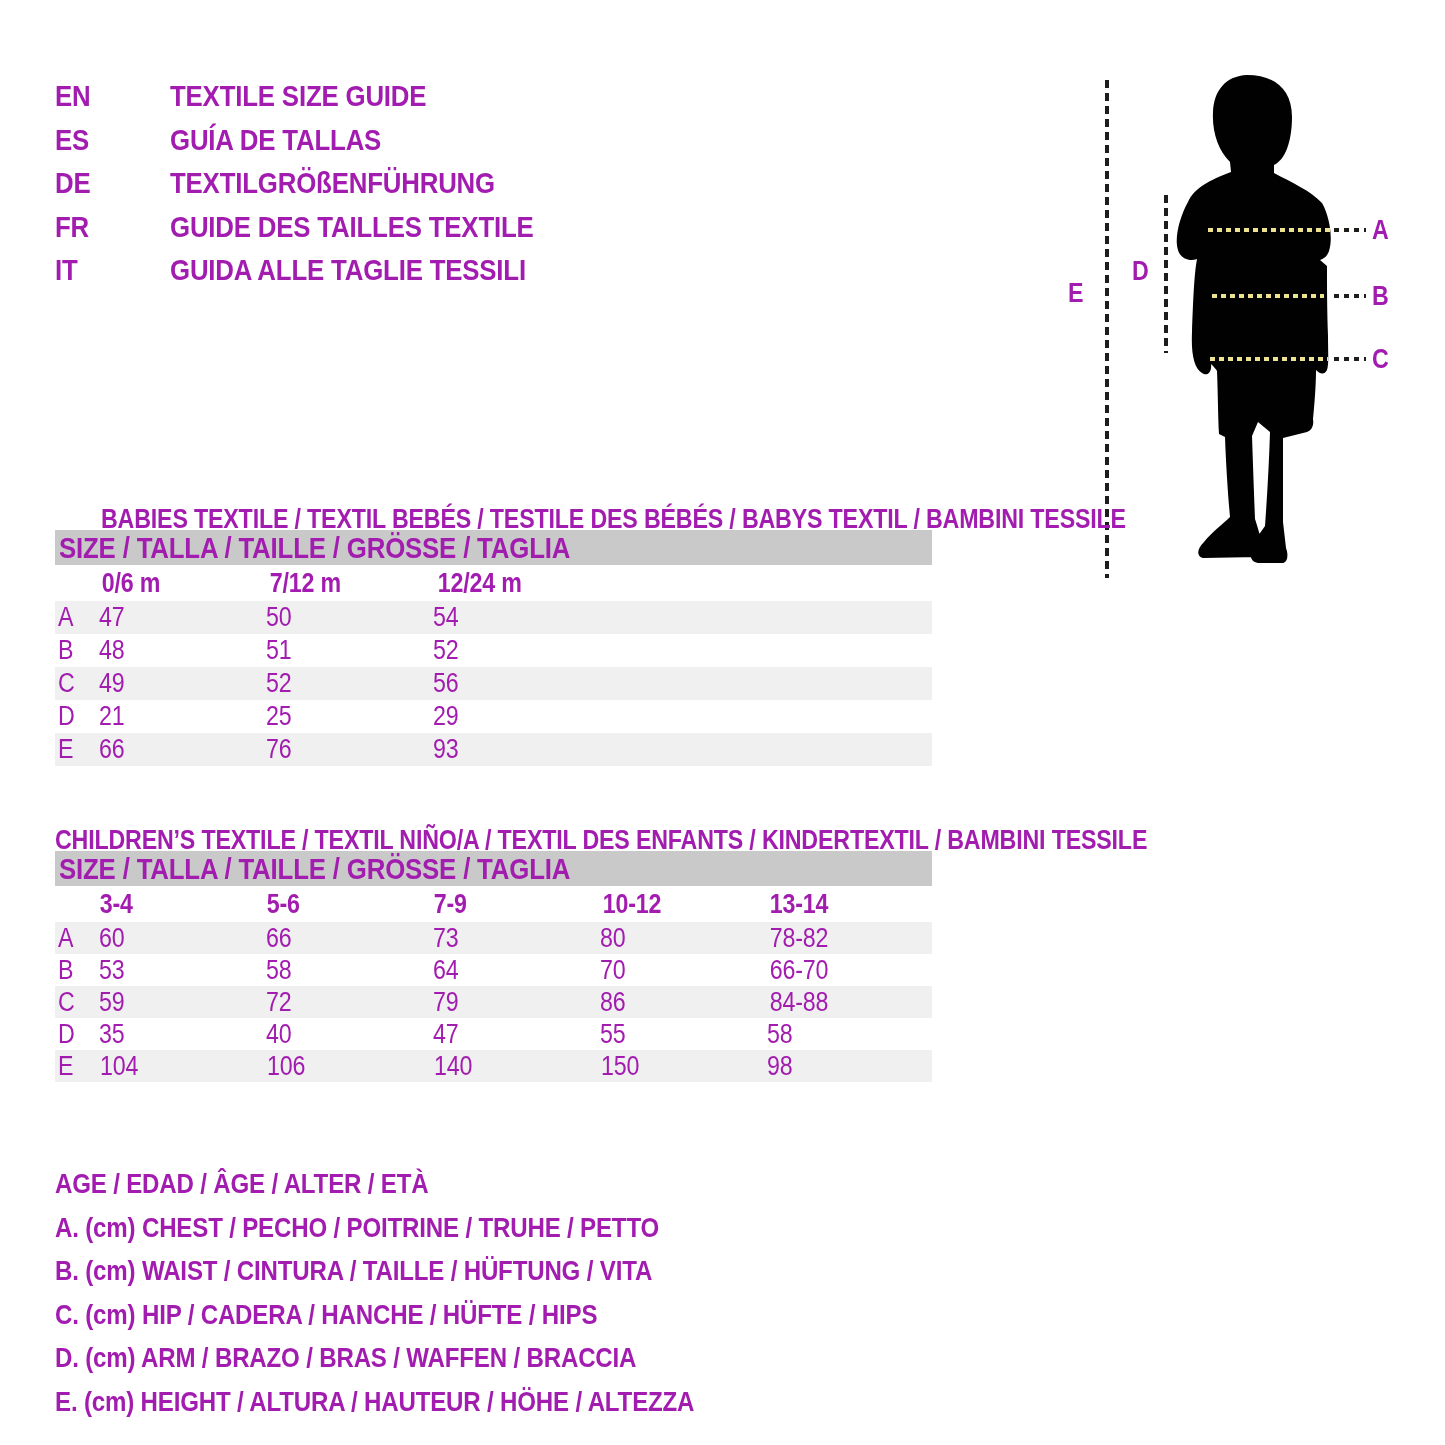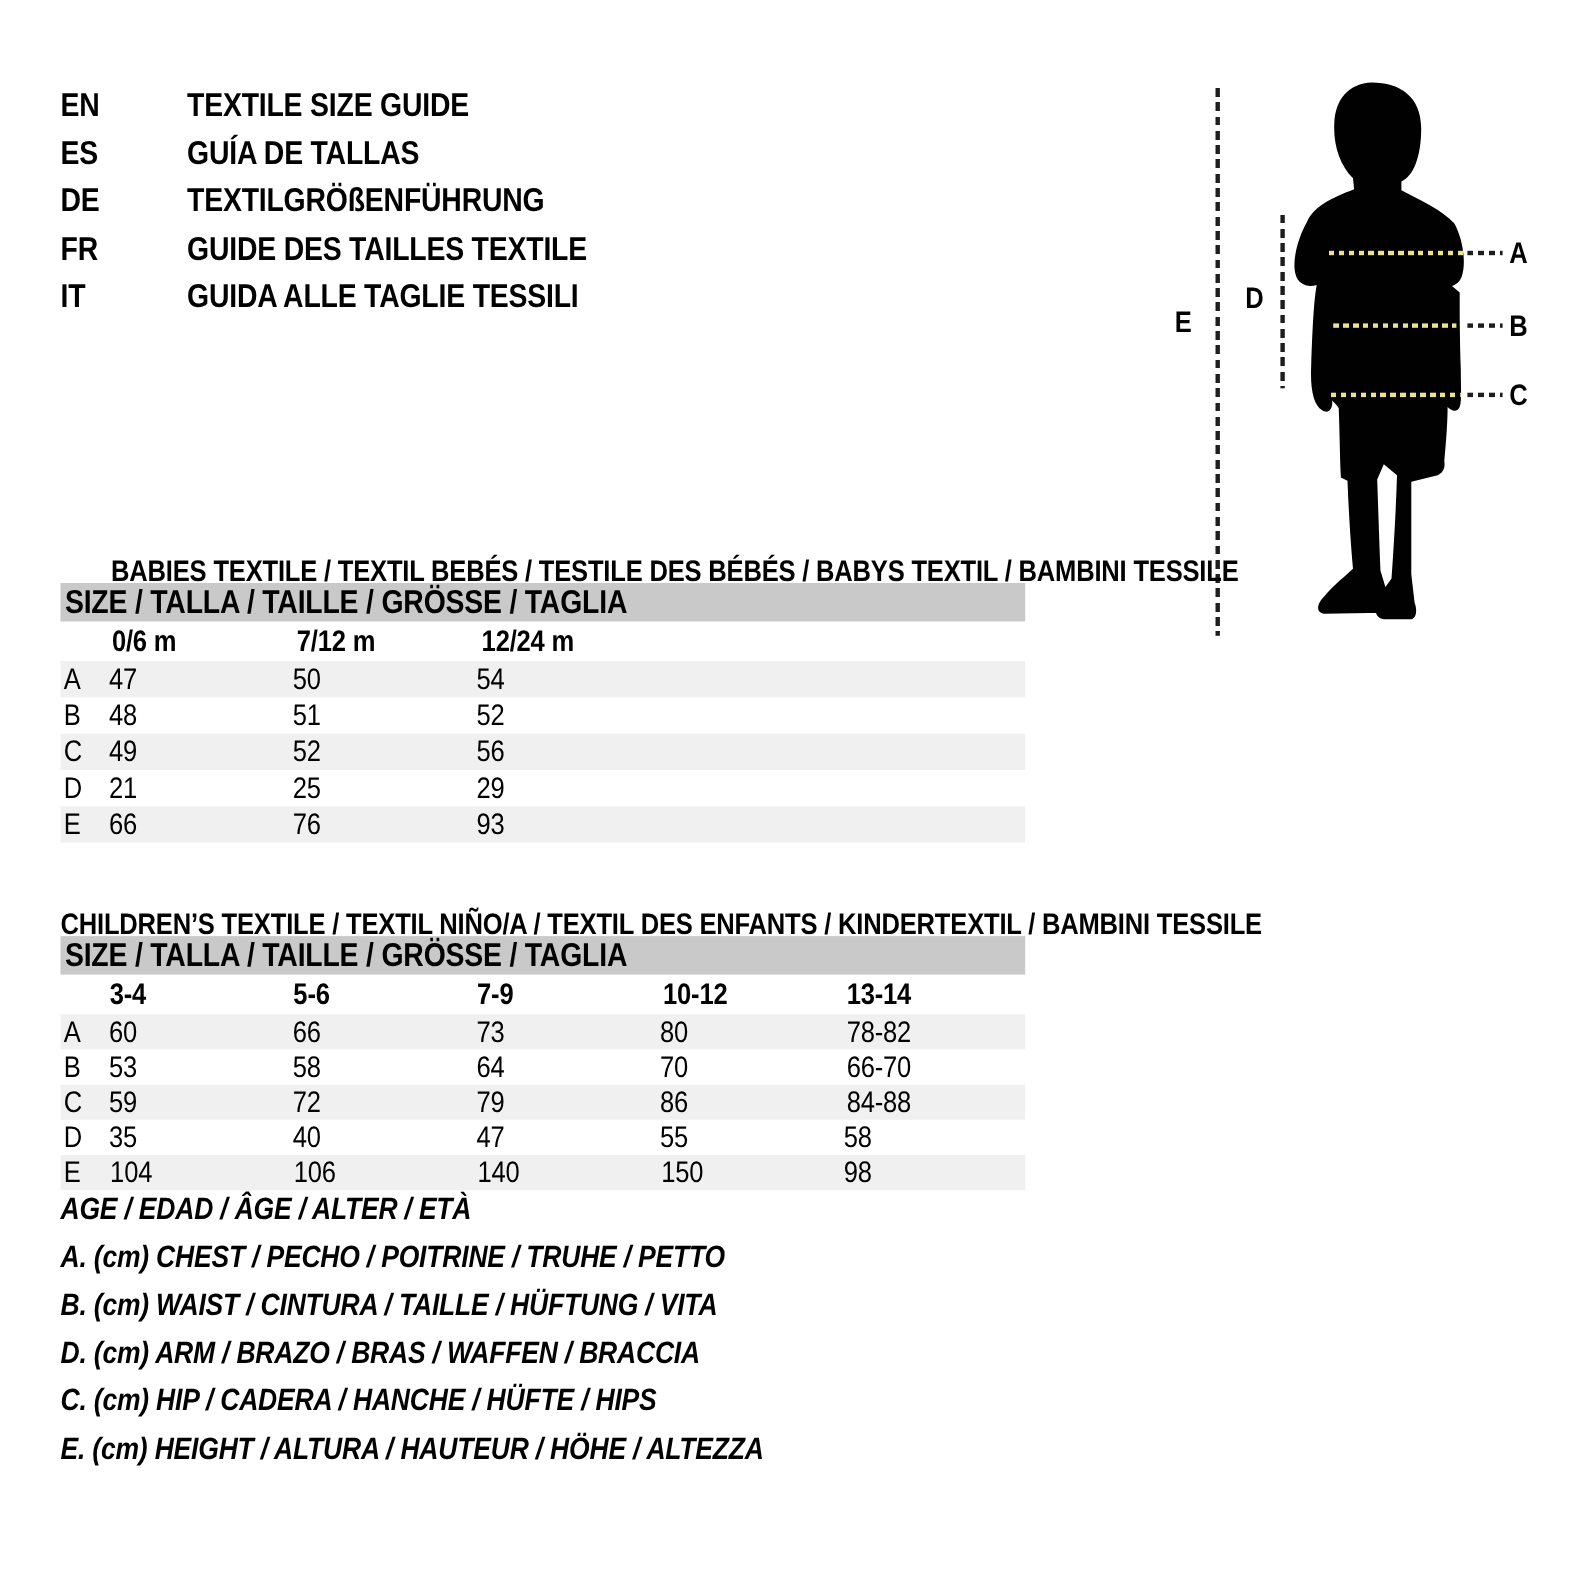--- a/index.html
+++ b/index.html
@@ -1,18 +1,18 @@
 <!DOCTYPE html>
 <html><head>
 <meta charset="utf-8">
 <style>
   html,body{margin:0;padding:0;background:#ffffff;}
   .page{
     position:relative;width:1445px;height:1445px;background:#fff;overflow:hidden;
-    font-family:"Liberation Sans","DejaVu Sans",sans-serif;color:#000000;
+    font-family:"Liberation Sans","DejaVu Sans",sans-serif;color:#a21caf;
   }
   
   .t{display:inline-block;transform:scaleX(0.86);transform-origin:0 50%;white-space:nowrap;letter-spacing:-0.2px;}
   .t-c{transform-origin:50% 50%;}
 
   
   .langs{position:absolute;left:55px;top:74px;}
   .lang-row{height:43.5px;line-height:43.5px;font-size:30px;font-weight:700;}
   .lang-code{position:absolute;left:0;}
   .lang-title{position:absolute;left:70px;margin-left:45px;}
@@ -35,21 +35,21 @@
   .cols,.row{display:flex;align-items:center;}
   .cols{height:36px;font-size:27px;font-weight:700;}
   .row{font-size:27px;font-weight:400;}
   .babies .row{height:33px;}
   .children .row{height:32px;}
   .cell-label{width:42px;padding-left:3px;box-sizing:border-box;font-weight:400;}
   .cell{width:167px;}
   .row.striped{background:#f0f0f0;}
 
   
-  .legend{position:absolute;left:55px;top:1077px;font-style:italic;}
+  .legend{position:absolute;left:55px;top:1162px;}
   .legend-line{height:43.6px;line-height:43.6px;font-size:28px;font-weight:700;}
 </style>
 </head>
 <body>
 
 <div class="page">
 
   <section class="langs">
     <div class="lang-row">
       <span class="lang-code"><span class="t">EN</span></span>
@@ -228,18 +228,18 @@
       <span class="cell"><span class="t t-c">140</span></span>
       <span class="cell"><span class="t t-c">150</span></span>
       <span class="cell"><span class="t t-c">98</span></span>
     </div>
   </div>
 
   <section class="legend">
     <div class="legend-line"><span class="t">AGE / EDAD / ÂGE / ALTER / ETÀ</span></div>
     <div class="legend-line"><span class="t">A. (cm) CHEST / PECHO / POITRINE / TRUHE / PETTO</span></div>
     <div class="legend-line"><span class="t">B. (cm) WAIST / CINTURA / TAILLE / HÜFTUNG / VITA</span></div>
+    <div class="legend-line"><span class="t">C. (cm) HIP / CADERA / HANCHE / HÜFTE / HIPS</span></div>
     <div class="legend-line"><span class="t">D. (cm) ARM / BRAZO / BRAS / WAFFEN / BRACCIA</span></div>
-    <div class="legend-line"><span class="t">C. (cm) HIP / CADERA / HANCHE / HÜFTE / HIPS</span></div>
     <div class="legend-line"><span class="t">E. (cm) HEIGHT / ALTURA / HAUTEUR / HÖHE / ALTEZZA</span></div>
   </section>
 
 </div>
 
 </body></html>

